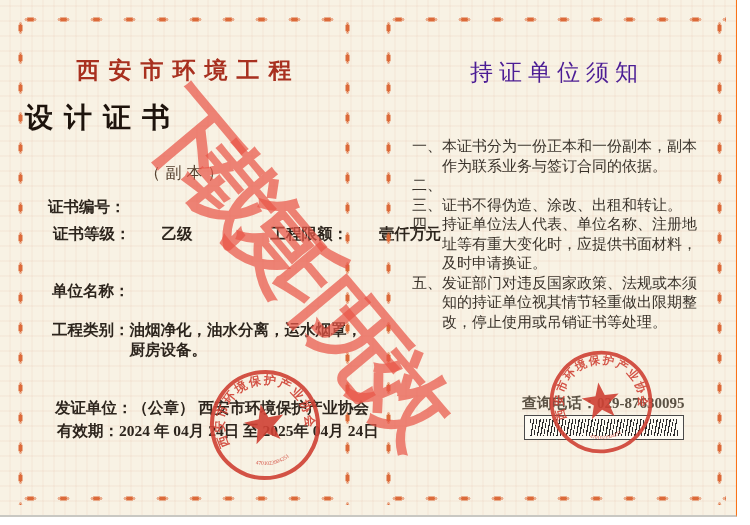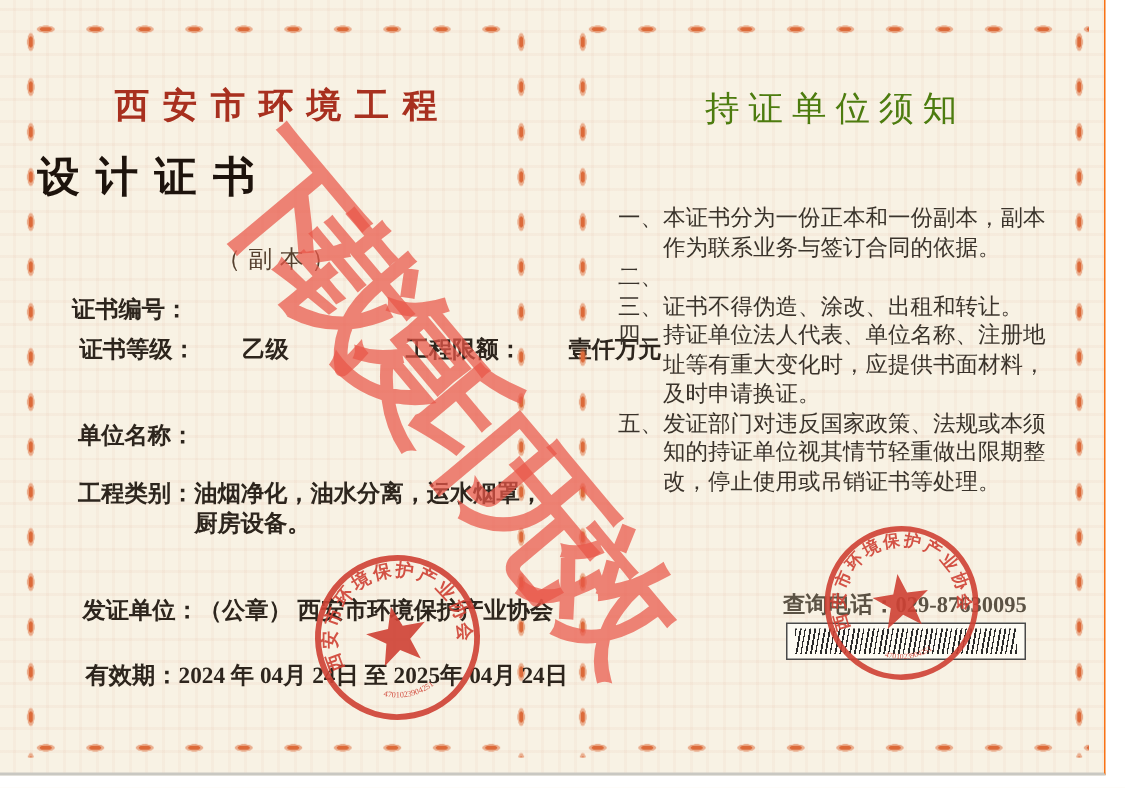--- a/index.html
+++ b/index.html
@@ -40,21 +40,21 @@
 
   .row { position:absolute; display:flex; color:#2d251d; font-size:15.5px;
          font-weight:bold; line-height:20px; }
   .row .lbl { white-space:nowrap; }
   .row .val { white-space:nowrap; }
   .row .val.wrap { white-space:normal; word-break:break-all; width:236px;font-family:Liberation Serif, serif; }
   .gap { display:inline-block; width:16px; }
 
   
   .nt { position:absolute; top:44px; left:0; right:0; text-align:center;
-        font-size:23px; letter-spacing:6px; text-indent:6px; color:#4d7c0f; }
+        font-size:23px; letter-spacing:6px; text-indent:6px; color:#4c1d95; }
   .notice-list { position:absolute; top:124px; left:30px; width:298px; }
   .n-item { display:flex; font-size:15px; line-height:19.5px; color:#3a332b; }
   .n-item .n-num { width:30px; flex:0 0 30px; }
   .n-item .n-text { width:262px; word-break:break-all; }
 
   .phone-row { position:absolute; left:140px; top:381px; font-size:15px;
          font-weight:bold; color:#5b5244; white-space:nowrap; }
   .barcode { position:absolute; left:142px; top:402px; width:160px; height:25px;
          background:#fdfbf3; border:1px solid #4a4a4a; padding:3px 5px; }
   .barcode-lines { width:100%; height:100%;
@@ -108,21 +108,21 @@
     <div class="row" style="left:38px; top:307px;">
       <span class="lbl">工程类别：</span>
       <span class="val wrap">油烟净化，油水分离，运水烟罩，厨房设备。</span>
     </div>
 
     <div class="row" style="left:41px; top:385px;">
       <span class="lbl">发证单位：</span>
       <span class="val">（公章） 西安市环境保护产业协会</span>
     </div>
 
-    <div class="row" style="left:43px; top:428px;">
+    <div class="row" style="left:43px; top:408px;">
       <span class="lbl">有效期：</span>
       <span class="val">2024 年 04月 24日 至 2025年 04月 24日</span>
     </div>
   </div>
 
   <div class="page page-right">
     <div class="edge h top"></div>
     <div class="edge h bottom"></div>
     <div class="edge v left"></div>
     <div class="edge v right"></div>

